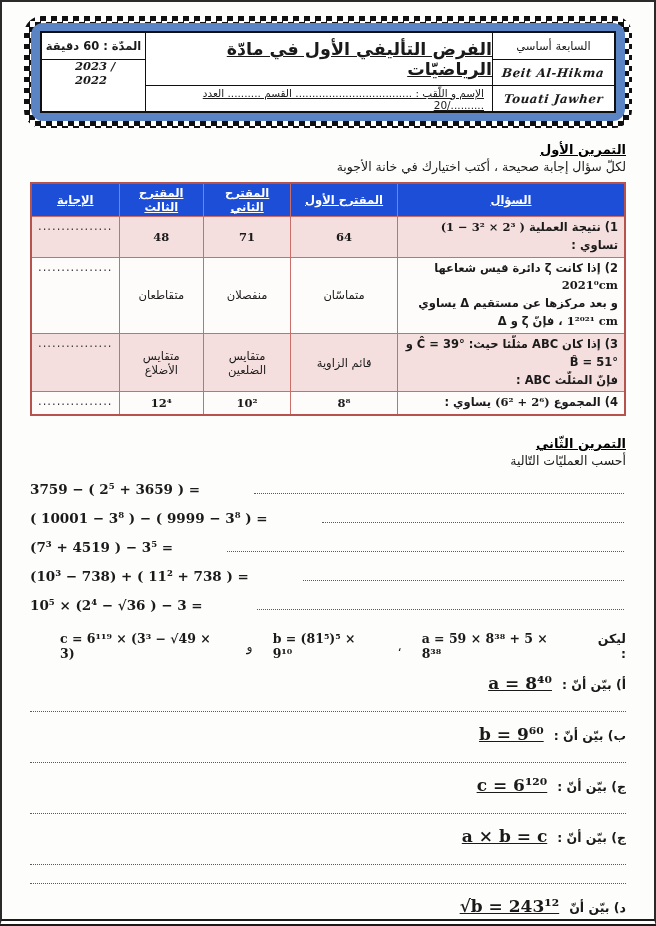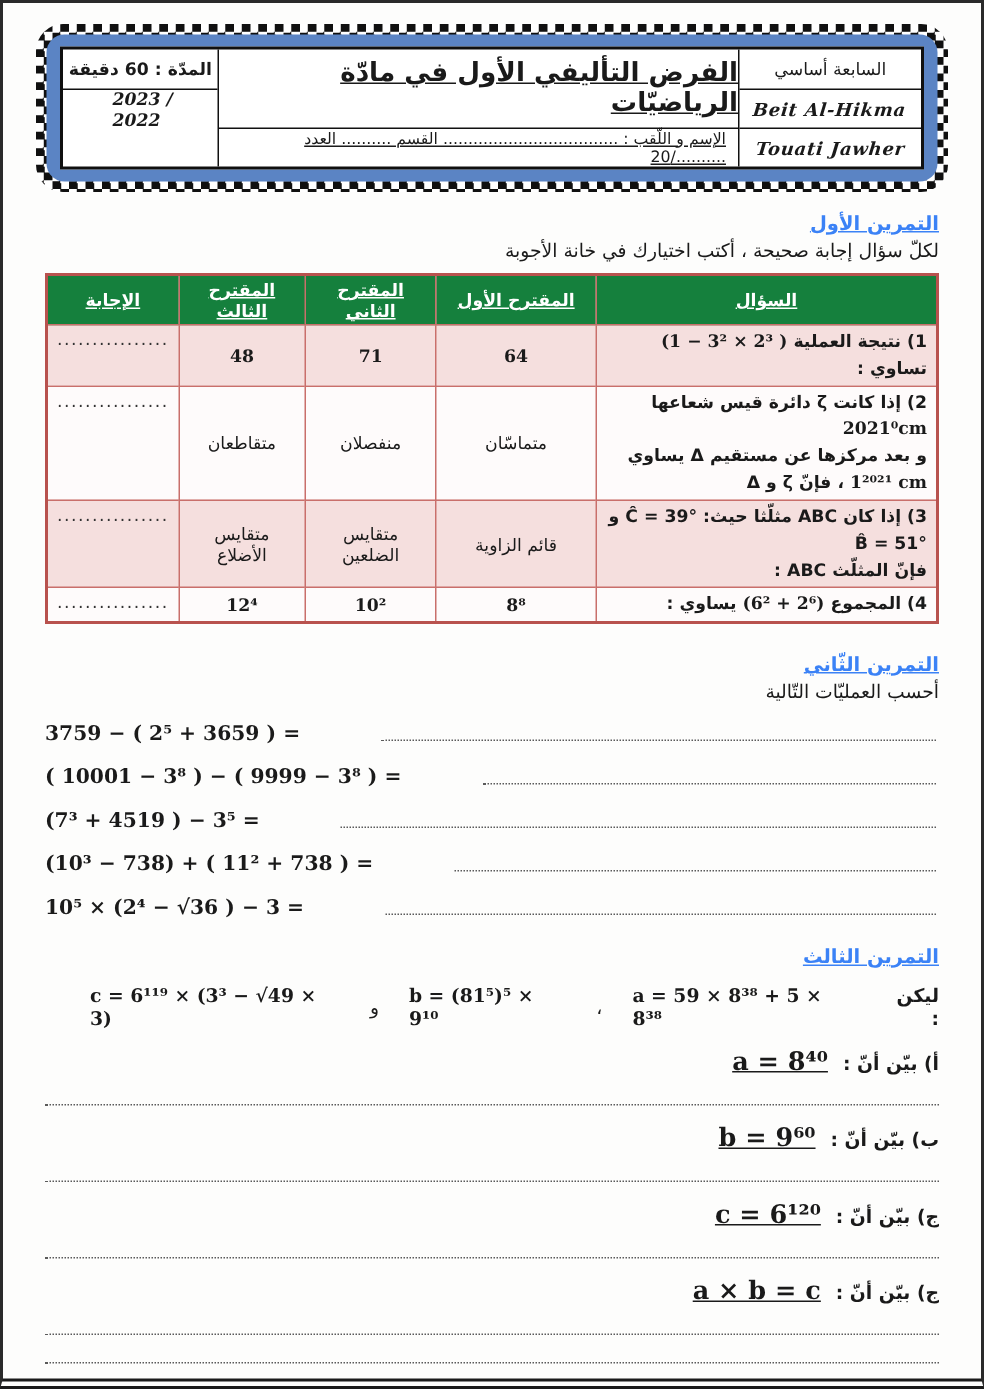--- a/index.html
+++ b/index.html
@@ -30,28 +30,28 @@
   .year-txt { font-weight:bold; font-style:italic; font-family:"DejaVu Serif", serif;padding-left:33px; }
   .main-title { height:52px; display:flex; align-items:center; justify-content:center;
     font-size:17.5px; font-weight:bold; direction:rtl; }
   .name-row { height:26px; border-top:1.5px solid #101010; display:flex; align-items:center;
     justify-content:flex-start; direction:rtl; font-size:10.5px; padding:0 8px; }
   .grade-txt { direction:rtl; font-size:11.5px; }
   .cursive { font-family:"DejaVu Serif", serif; font-style:italic; font-weight:bold;
     font-size:12px; transform:skewX(-6deg); letter-spacing:0.5px; }
   
   .content { padding:0 28px; }
-  .ex-title { direction:rtl; color:#3b82f6; font-weight:bold; font-size:13px;
+  .ex-title { direction:rtl; color:#000000; font-weight:bold; font-size:13px;
     text-decoration:underline; }
   .ex-instr { direction:rtl; font-size:12.5px; margin-top:2px; }
   
   table.mcq { width:100%; border-collapse:collapse; margin-top:8px;
     border:2px solid #b8524e; direction:rtl; }
   table.mcq th, table.mcq td { border:1px solid #c96f6b; padding:2px 6px; font-size:11.5px; }
-  table.mcq th { background:#15803d; color:#ffffff; text-decoration:underline;
+  table.mcq th { background:#1d4ed8; color:#ffffff; text-decoration:underline;
     font-weight:bold; height:30px; }
   tr.rowA { background:#f5dfde; }
   tr.rowB { background:#fefbfb; }
   td.qcell { text-align:right; font-weight:bold; line-height:1.55; }
   td.opt { text-align:center; vertical-align:middle; }
   td.anscell { text-align:center; vertical-align:top; color:#333; font-size:10px; letter-spacing:1px; }
   .math { direction:ltr; unicode-bidi:embed; font-family:"DejaVu Serif", serif; font-weight:bold; }
   
   .eq-line { display:flex; align-items:flex-end; direction:ltr; margin-top:13px;gap:48px; }
   .eq { font-family:"DejaVu Serif", serif; font-size:13.5px; font-weight:bold; white-space:nowrap; }
@@ -194,21 +194,20 @@
         <span class="eq">(10³ −  738) + ( 11² +  738 ) =</span>
         <span class="leader"></span>
       </div>
       <div class="eq-line">
         <span class="eq">10⁵ × (2⁴ − √36 ) −  3 =</span>
         <span class="leader"></span>
       </div>
     </div>
 
     <div style="margin-top:18px;">
-      <div class="ex-title">التمرين الثالث</div>
 
       <div class="defs-line">
         <span class="lbl">ليكن :</span>
         <span class="math">a = 59 × 8³⁸ + 5 × 8³⁸</span>
         <span>،</span>
         <span class="math">b = (81⁵)⁵  × 9¹⁰</span>
         <span>و</span>
         <span class="math">c = 6¹¹⁹ × (3³ − √49 × 3)</span>
       </div>
 

